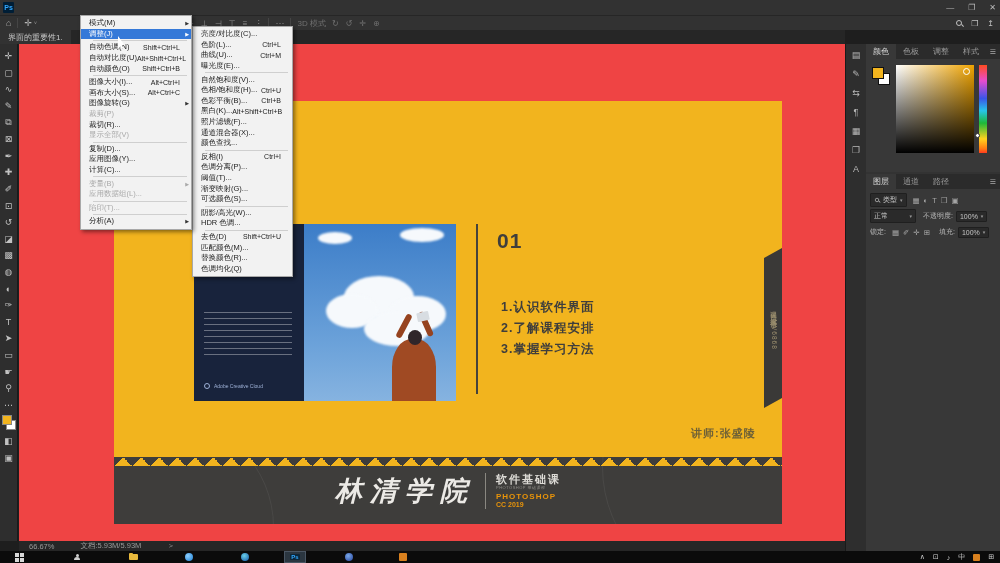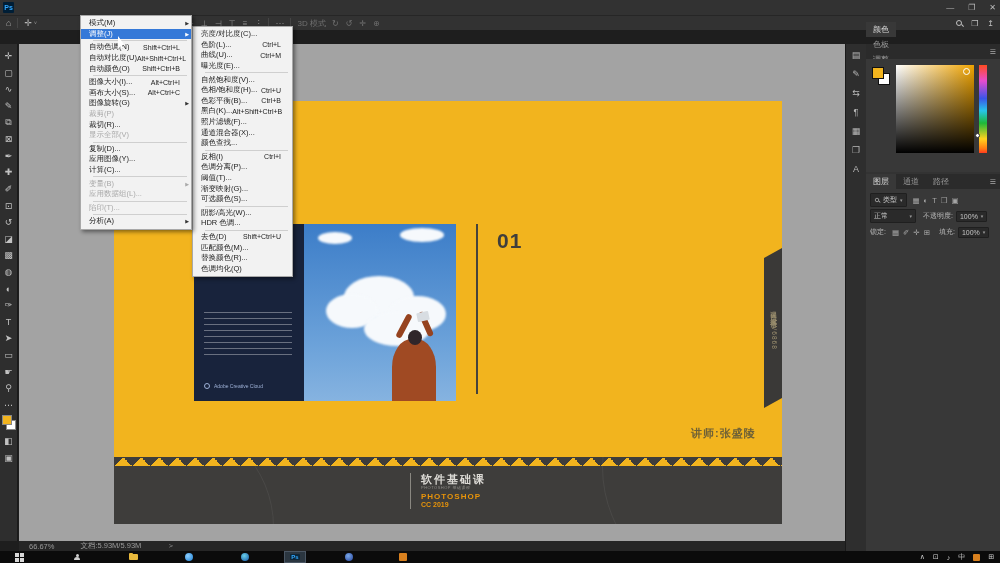--- a/index.html
+++ b/index.html
@@ -27,21 +27,21 @@
   .doctab { position:absolute; left:0; top:0; height:14px; padding:0 8px; background:#323232; color:#c9c9c9; font-size:8px; display:flex; align-items:center; }
 
   
   .toolcol { position:absolute; left:0; top:44px; width:18px; height:497px; background:#2e2e2e; border-right:1px solid #1a1a1a; display:flex; flex-direction:column; align-items:center; padding-top:4px; }
   .tool { width:16px; height:16.6px; display:flex; align-items:center; justify-content:center; color:#c2c2c2; font-size:9px; }
   .fgbg { position:relative; width:16px; height:18px; margin-top:2px; }
   .fg { position:absolute; left:1px; top:0; width:10px; height:10px; background:#f2b41e; border:1px solid #888; z-index:2; }
   .bg { position:absolute; left:5px; top:5px; width:10px; height:10px; background:#fff; border:1px solid #888; }
 
   
-  .canvas { position:absolute; left:19px; top:44px; width:826px; height:497px; background:#a3a3a3; }
+  .canvas { position:absolute; left:19px; top:44px; width:826px; height:497px; background:#ef4444; }
 
   
   .doc { position:absolute; left:95px; top:57px; width:668px; height:423px; background:#f2b41e; overflow:hidden; }
   .doc-footer { position:absolute; left:0; top:356px; width:668px; height:67px; background:#3e3d3b; overflow:hidden; }
   .zigzag { position:absolute; left:0; top:356px; width:668px; height:9px; background:conic-gradient(from 135deg at 50% 0%, #f2b41e 90deg, rgba(0,0,0,0) 0) 0 0/18px 9px repeat-x; z-index:3; }
   .arc { position:absolute; border:1px solid rgba(255,255,255,0.06); border-radius:50%; }
 
   .divline { position:absolute; left:362px; top:123px; width:2px; height:170px; background:#46433c; }
   .slide-num { position:absolute; left:383px; top:128px; font-size:21px; font-weight:800; color:#3f3e3c; letter-spacing:1px; }
   .slide-title { position:absolute; left:382px; top:156px; font-size:23px; font-weight:800; color:#3b3a38; letter-spacing:1.5px; }
@@ -193,20 +193,23 @@
         <span>✛</span>
         <span>⊕</span>
       </div>
     <div class="opt-right">
       <span class="mag"></span>
       <span style="font-size:8px;">❒</span>
       <span style="font-size:8px;">↥</span>
     </div>
   </div>
 
+  <div class="tabbar">
+    <div class="doctab">界面的重要性1.</div>
+  </div>
 
   <div class="toolcol">
     <div style="display:flex;flex-direction:column;align-items:center;">
 
     <div class="tool">✛</div>
         <div class="tool">▢</div>
         <div class="tool">∿</div>
         <div class="tool">✎</div>
         <div class="tool">⧉</div>
         <div class="tool">⊠</div>
@@ -259,31 +262,38 @@
           <div class="person-body"></div>
           <div class="arm l"></div>
           <div class="arm r"></div>
           <div class="person-head"></div>
           <div class="held"></div>
         </div>
       </div>
 
       <div class="divline"></div>
       <div class="slide-num">01</div>
+      <div class="bullets">
+
+      <div>1.认识软件界面</div>
+          <div>2.了解课程安排</div>
+          <div>3.掌握学习方法</div>
+        </div>
       <div class="lecturer">讲师:张盛陵</div>
       <div class="ribbon">
         <span>课程咨询 报名微信:MV6868</span>
       </div>
 
       <div class="doc-footer">
         <div class="arc" style="left:-60px;top:-40px;width:220px;height:220px;"></div>
         <div class="arc" style="right:-80px;top:-120px;width:260px;height:260px;"></div>
       </div>
       <div class="zigzag"></div>
       <div class="brandrow">
+        <span class="school">林清学院</span>
         <span class="brand-div"></span>
         <span class="brand-col">
           <span class="course">软件基础课</span>
           <span class="course-sub">PHOTOSHOP 基础课程</span>
           <span class="app-name">PHOTOSHOP</span>
           <span class="app-ver">CC 2019</span>
         </span>
       </div>
     </div>
   </div>
@@ -295,21 +305,21 @@
       <span class="strip-icon">⇆</span>
       <span class="strip-icon">¶</span>
       <span class="strip-icon">▦</span>
       <span class="strip-icon">❐</span>
       <span class="strip-icon">A</span>
     </div>
 
   <div class="panels">
 
     <div class="panel-tabs">
-      <span style="display:flex;flex-direction:column;">
+      <span style="display:flex;">
 
       <span class="ptab active">颜色</span>
           <span class="ptab">色板</span>
           <span class="ptab">调整</span>
           <span class="ptab">样式</span>
         </span>
       <span class="ptab-menu">☰</span>
     </div>
     <div class="colorpanel">
       <div class="cswatch">

